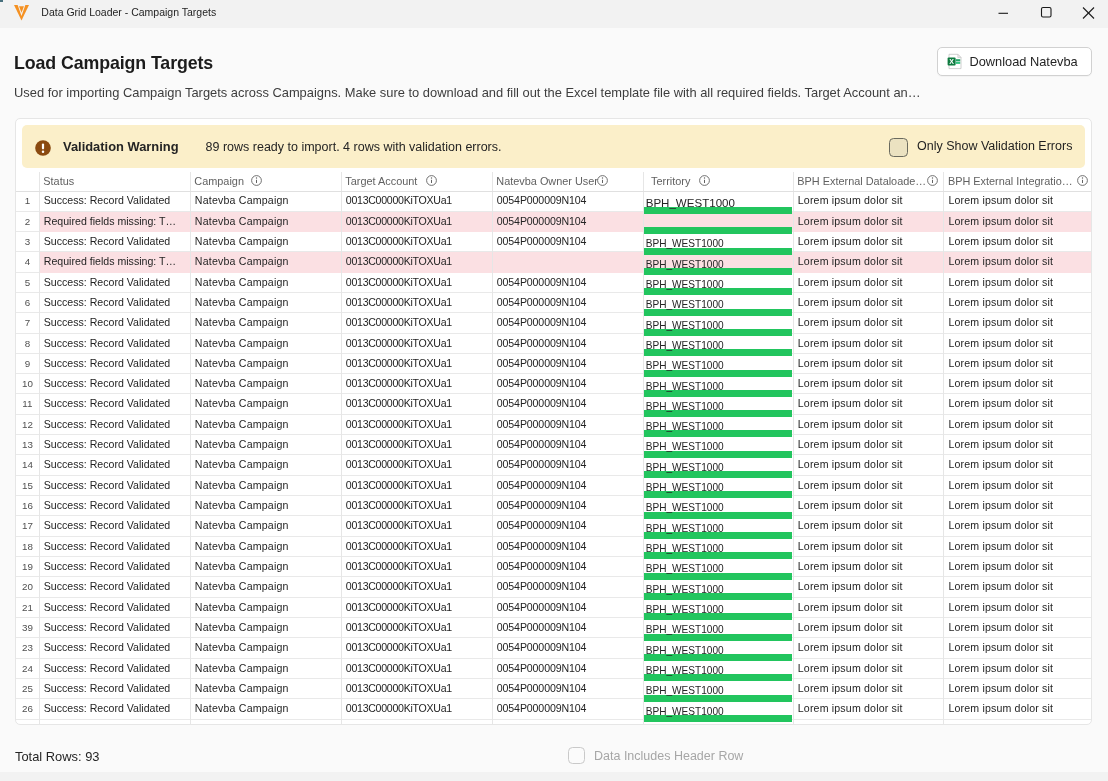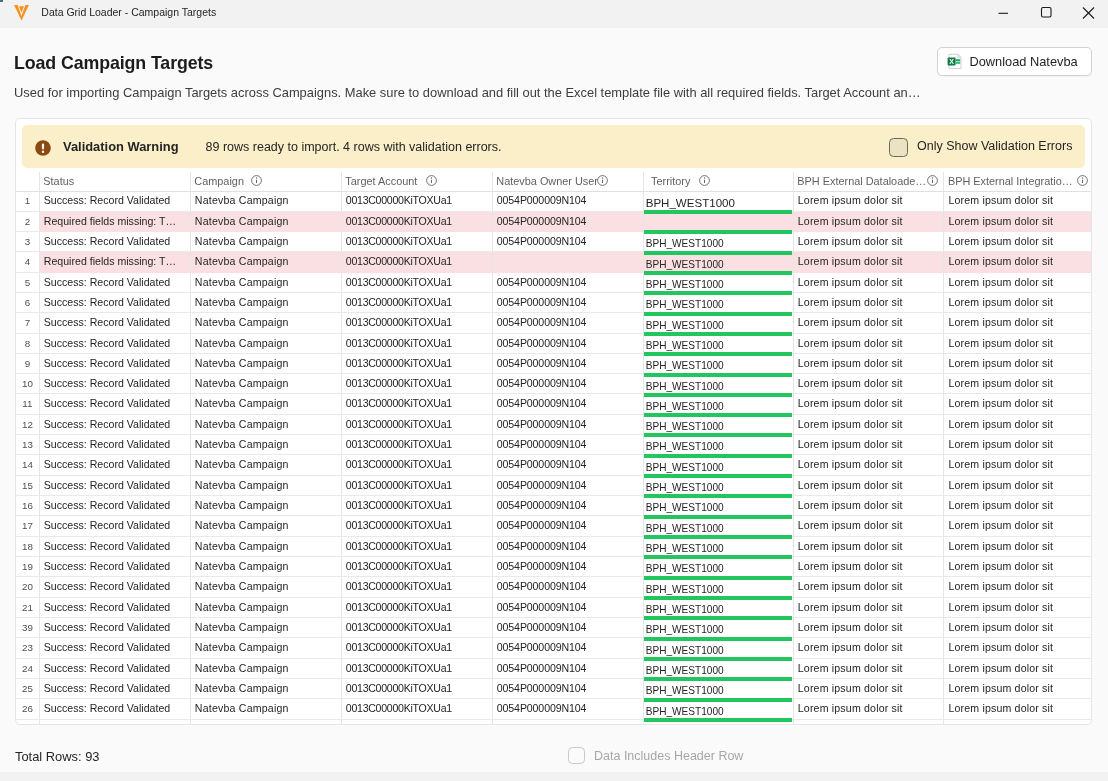--- a/index.html
+++ b/index.html
@@ -23,21 +23,21 @@
 
 .hcell { top:172px; height:19.3px; line-height:19.3px; font-size:10.9px; color:#616161; white-space:nowrap; }
 .row { left:16px; width:1075px; height:20.316px; border-bottom:1px solid #e9e9e9; }
 .row .cell { position:absolute; top:0; height:19.3px; line-height:19.3px; font-size:10.6px; color:#242424; white-space:nowrap; }
 .rownum { position:absolute; left:0; top:0; width:22.8px; height:19.3px; line-height:19.3px; text-align:center; font-size:9.8px; color:#4f4f4f; }
 .pinkbg { position:absolute; left:22.8px; top:0; right:0; bottom:-1px; background:#fbe0e3; }
 .vline { top:172px; width:1px; background:#e6e6e6; }
 #hdrline { left:16px; top:191.3px; width:1075px; height:1px; background:#e0e0e0; }
 
 #terr { left:643.3px; top:192.3px; width:149px; height:531.7px; background:#fff; overflow:hidden; }
-.tcell { position:absolute; left:0; width:149px; height:20.316px; border-bottom:4px solid #22c55e; }
+.tcell { position:absolute; left:0; width:149px; height:20.316px; border-bottom:7px solid #22c55e; }
 .tcell span { position:absolute; left:2.4px; top:0; height:19.3px; line-height:19.3px; font-size:9.8px; color:#242424; }
 
 #totalrows { left:15px; top:749.5px; font-size:12.9px; line-height:14px; color:#242424; }
 #fcheck { left:568px; top:747.2px; width:17px; height:17px; border:1px solid #c9c9c9; border-radius:4.5px; background:#fbfbfb; }
 #fchecklabel { left:594px; top:749px; font-size:12.5px; color:#a6a6a6; }
 .btn { top:740.5px; height:28.5px; background:#fff; border:1px solid #d1d1d1; border-radius:5px; font-size:12.2px; font-weight:700; color:#242424; text-align:center;margin-top:32px; }
 #bottomstrip { left:0; top:772px; width:1108px; height:9px; background:#f2f2f2; }
 </style></head><body>
 <div id="titlebar" class="abs"></div>
 <div class="abs" style="left:0;top:0;width:3px;height:2px;background:#48707e"></div>

